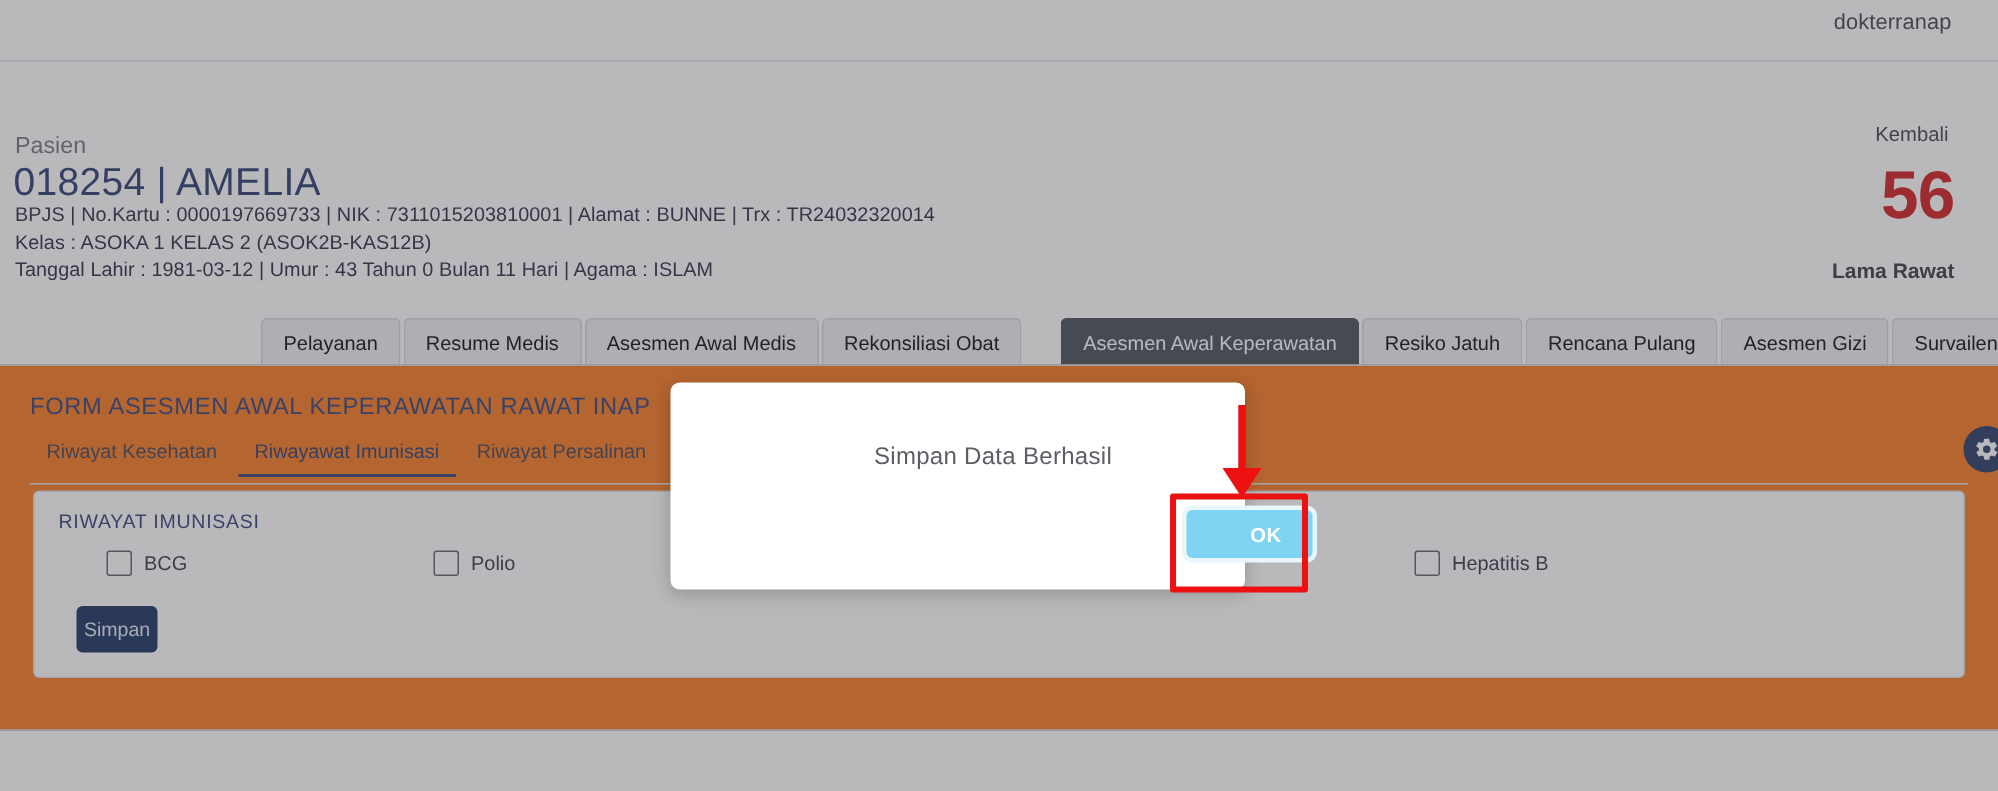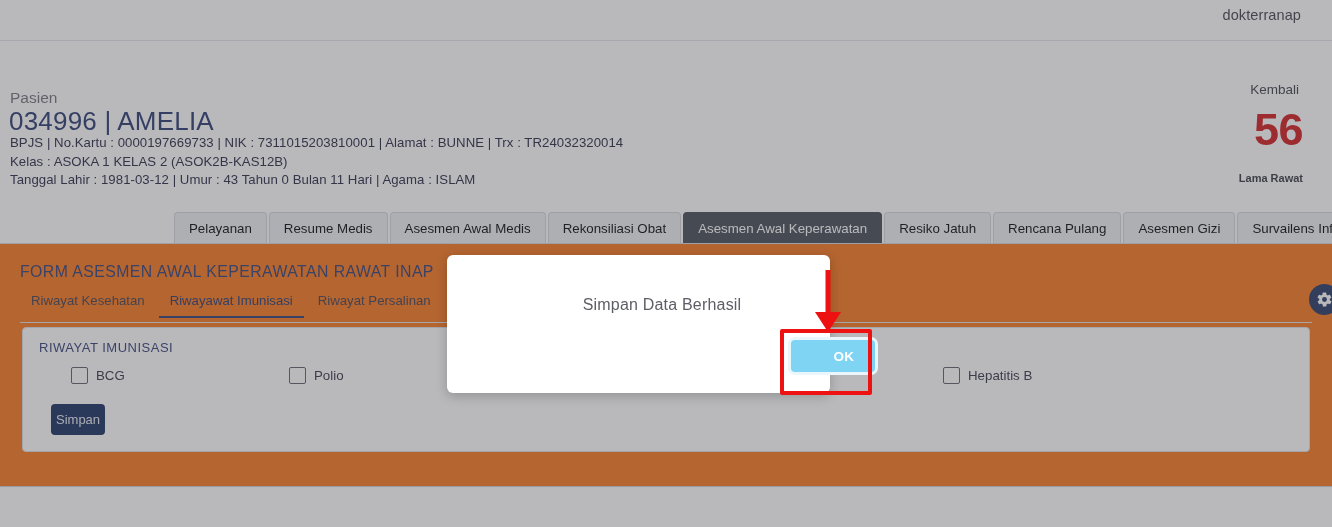--- a/index.html
+++ b/index.html
@@ -78,21 +78,21 @@
     right: 29px; top: 64px;
     font-size: 45px;
     font-weight: bold;
     color: #cf1414;
     line-height: 48px;
     letter-spacing: -.5px;
   }
   .lama-label {
     position: absolute;
     right: 29px; top: 130px;
-    font-size: 11px;
+    font-size: 14px;
     color: #33333d;
     font-weight: 600;
     padding-left: 14px;
   }
 
   
   .tabstrip {
     position: absolute;
     left: 0; top: 212px;
     width: 1332px; height: 31px;
@@ -112,20 +112,21 @@
     border-bottom: none;
     border-radius: 4px 4px 0 0;
     margin-right: 2px;
     white-space: nowrap;
     cursor: pointer;
   }
   .tab.active {
     background: #3f4651;
     color: #ffffff;
     border-color: #3f4651;
+    margin-left: 24px;
   }
 
   
   .card {
     position: absolute;
     left: 0; top: 243px;
     width: 1332px; height: 244px;
     background: #f97316;
     border-top: 1px solid #d6d8dd;
     border-bottom: 1px solid #c9ccd3;
@@ -299,21 +300,21 @@
 <body>
 
 <div id="root">
 
   <div class="navbar">
     <div class="navbar-user">dokterranap</div>
   </div>
 
   <div class="patient-header">
     <div class="patient-label">Pasien</div>
-    <div class="patient-title">034996 | AMELIA</div>
+    <div class="patient-title">018254 | AMELIA</div>
     <div class="patient-line pl1">BPJS | No.Kartu : 0000197669733 | NIK : 7311015203810001 | Alamat : BUNNE | Trx : TR24032320014</div>
     <div class="patient-line pl2">Kelas : ASOKA 1 KELAS 2 (ASOK2B-KAS12B)</div>
     <div class="patient-line pl3">Tanggal Lahir : 1981-03-12 | Umur : 43 Tahun 0 Bulan 11 Hari | Agama : ISLAM</div>
 
     <div class="kembali">Kembali</div>
     <div class="lama-number">56</div>
     <div class="lama-label">Lama Rawat</div>
   </div>
 
   <div class="tabstrip" id="tabstrip">

